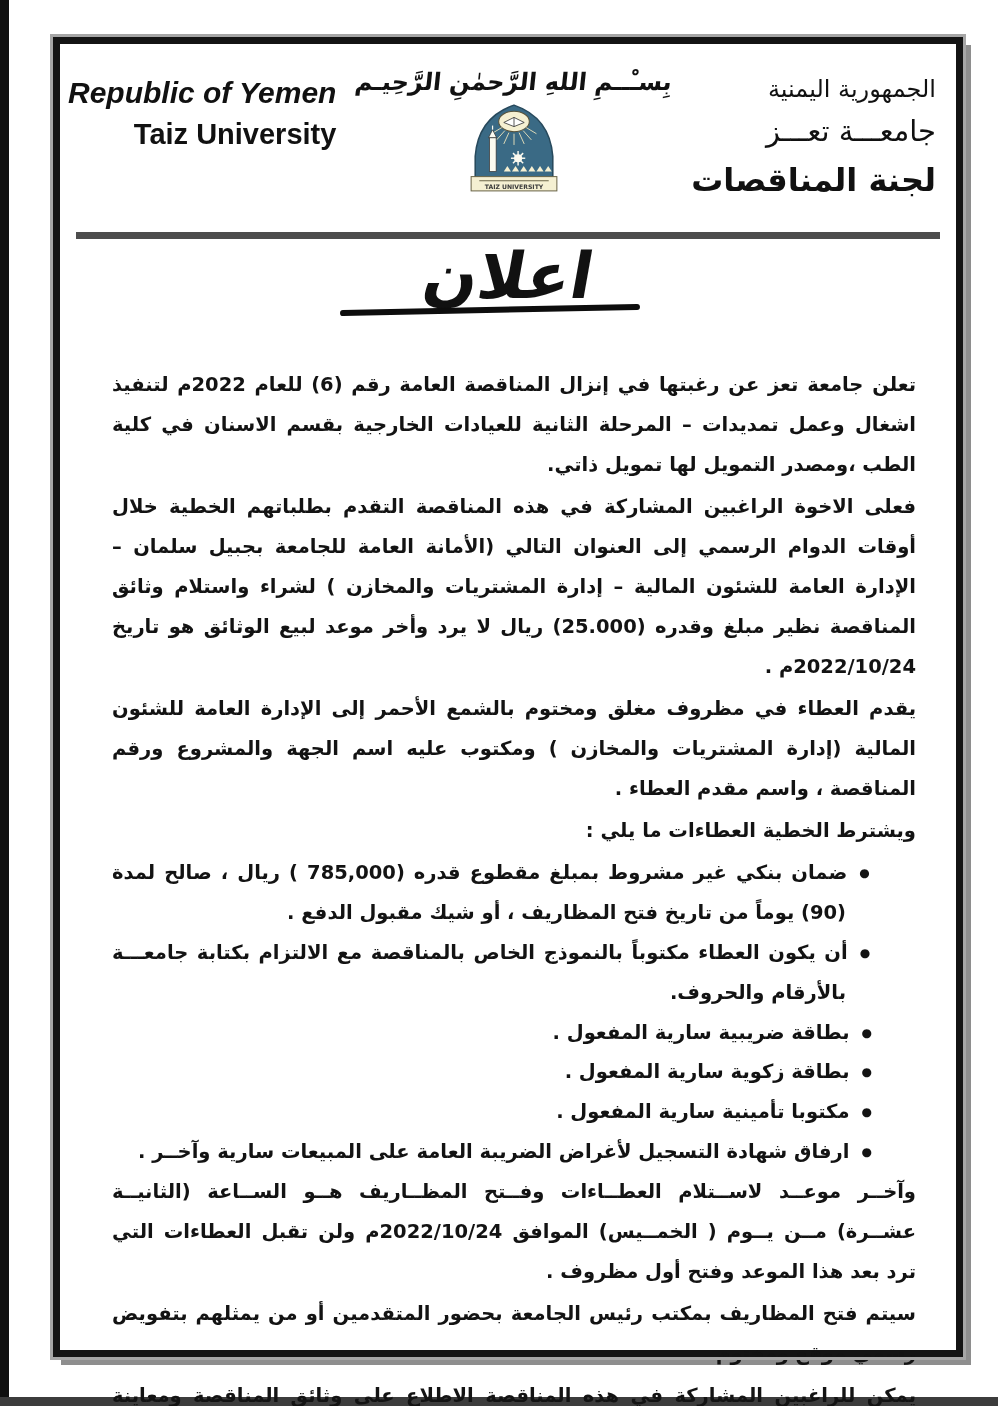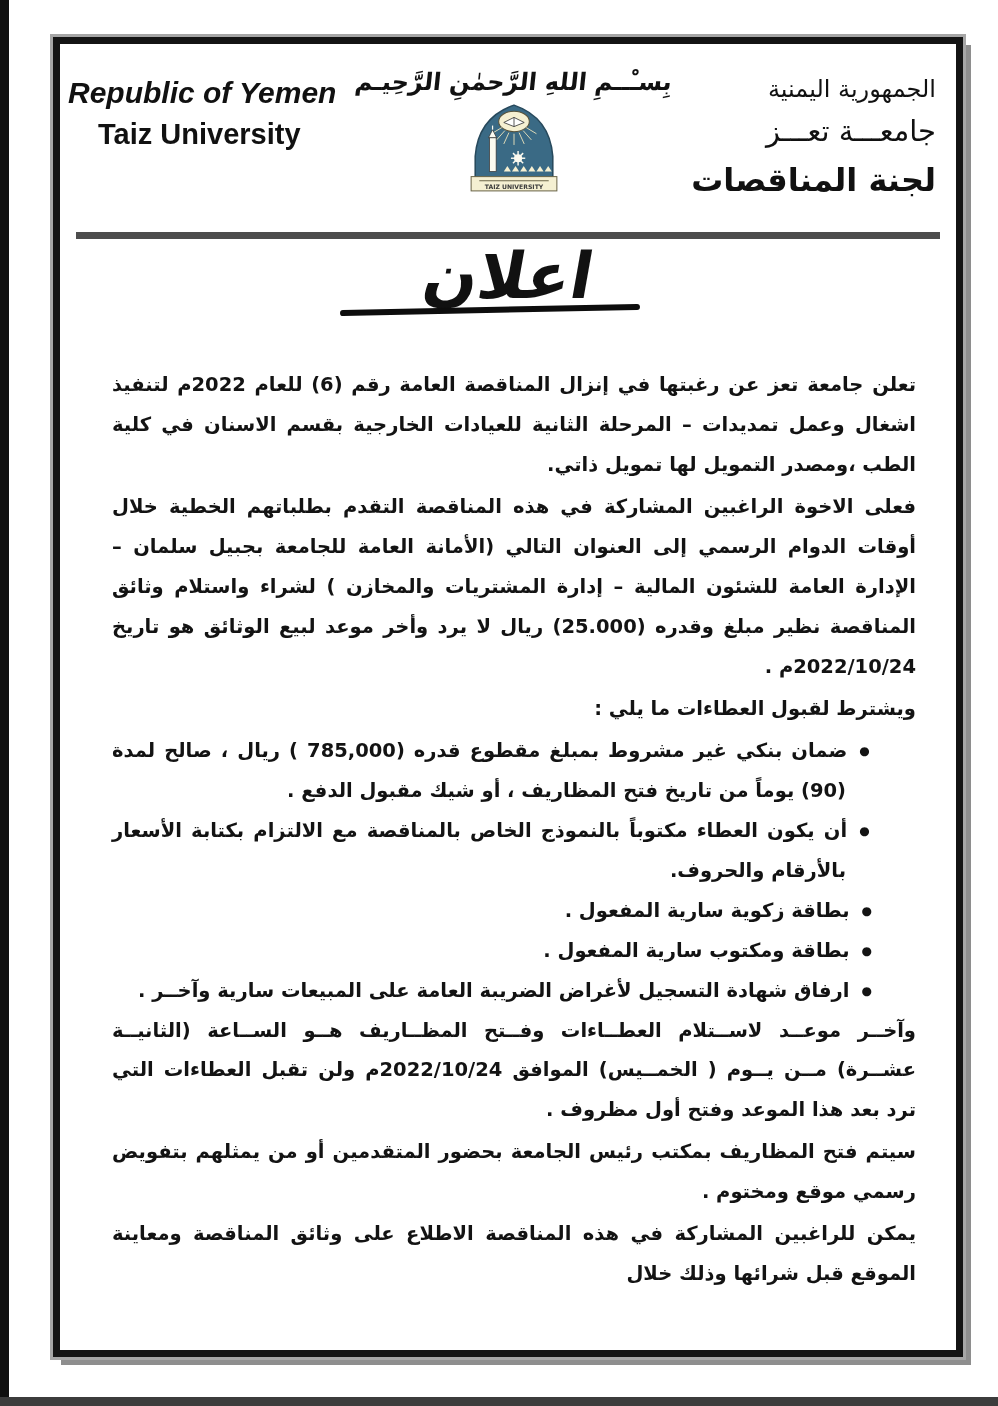--- a/index.html
+++ b/index.html
@@ -12,21 +12,21 @@
 
   .page{
     position:absolute;left:53px;top:37px;width:896px;height:1306px;
     background:#fff;border:7px solid #141414;outline:3px solid #a6a6a6;
     box-shadow:8px 8px 0 0 #8e8e8e;
   }
   .page-inner{padding:0 14px;}
 
   
   .header{display:flex;justify-content:space-between;align-items:flex-start;padding:16px 6px 0 2px;height:158px;}
-  .header-left{margin-top:14px;line-height:1.25;white-space:nowrap;}
+  .header-left{margin-top:14px;line-height:1.25;white-space:nowrap;text-align:right;}
   .en1{font-family:"Liberation Sans",sans-serif;font-weight:bold;font-style:italic;font-size:30px;margin-left:-8px;}
   .en2{font-family:"Liberation Sans",sans-serif;font-weight:bold;font-size:29px;padding-left:22px;margin-top:4px;}
   .header-center{display:flex;flex-direction:column;align-items:center;flex:1;}
   .bismillah{font-size:24px;font-weight:bold;margin-top:8px;margin-bottom:4px;transform:skewX(-6deg);}
   .logo{display:block;}
   .header-right{text-align:right;margin-top:10px;min-width:215px;line-height:1.6;}
   .ar1{font-size:24px;}
   .ar2{font-size:29px;font-weight:normal;letter-spacing:1px;}
   .ar3{font-size:32px;font-weight:bold;}
 
@@ -119,26 +119,28 @@
     <div class="separator"></div>
 
     <div class="title-wrap">
       <div class="title">اعلان</div>
       <div class="title-underline"></div>
     </div>
 
     <div class="content">
       <p>تعلن جامعة  تعز عن  رغبتها في إنزال المناقصة العامة رقم (6)  للعام 2022م لتنفيذ اشغال وعمل تمديدات – المرحلة الثانية للعيادات الخارجية بقسم الاسنان في كلية الطب ،ومصدر التمويل لها تمويل ذاتي.</p>
       <p>فعلى الاخوة الراغبين المشاركة في هذه المناقصة التقدم بطلباتهم الخطية خلال أوقات الدوام الرسمي إلى العنوان التالي (الأمانة العامة للجامعة بجبيل سلمان – الإدارة العامة للشئون المالية – إدارة المشتريات والمخازن ) لشراء واستلام وثائق المناقصة نظير مبلغ وقدره (25.000) ريال لا يرد وأخر موعد لبيع الوثائق هو تاريخ 2022/10/24م .</p>
-      <p>ويشترط لقبول العطاءات ما يلي  :</p>
+      <p>يقدم العطاء في مظروف مغلق ومختوم بالشمع الأحمر إلى الإدارة العامة للشئون المالية (إدارة المشتريات والمخازن ) ومكتوب عليه اسم الجهة والمشروع ورقم المناقصة ، واسم مقدم العطاء .</p>
+      <p>ويشترط الخطية العطاءات ما يلي  :</p>
       <ul class="conditions">
         <li>ضمان بنكي غير مشروط بمبلغ مقطوع قدره (785,000 ) ريال ، صالح لمدة (90) يوماً من تاريخ فتح المظاريف ، أو شيك مقبول الدفع .</li>
-        <li>أن يكون العطاء مكتوباً بالنموذج الخاص بالمناقصة مع الالتزام بكتابة الأسعار بالأرقام والحروف.</li>
+        <li>أن يكون العطاء مكتوباً بالنموذج الخاص بالمناقصة مع الالتزام بكتابة جامعـــة بالأرقام والحروف.</li>
+        <li>بطاقة ضريبية سارية المفعول .</li>
         <li>بطاقة زكوية سارية المفعول .</li>
-        <li>بطاقة ومكتوب سارية المفعول .</li>
+        <li>مكتوبا تأمينية سارية المفعول .</li>
         <li>ارفاق شهادة التسجيل لأغراض الضريبة العامة على المبيعات سارية وآخــر .</li>
       </ul>
       <p>وآخــر موعــد لاســتلام العطــاءات وفــتح المظــاريف هــو الســاعة (الثانيــة عشــرة) مــن يــوم ( الخمــيس) الموافق 2022/10/24م ولن تقبل العطاءات التي ترد بعد هذا الموعد وفتح أول مظروف .</p>
       <p>سيتم فتح المظاريف بمكتب رئيس الجامعة بحضور المتقدمين أو من يمثلهم بتفويض رسمي موقع ومختوم .</p>
       <p>يمكن للراغبين المشاركة في هذه المناقصة الاطلاع على وثائق المناقصة ومعاينة الموقع قبل شرائها وذلك خلال</p>
 
     </div>
 
   </div>
 </div>

